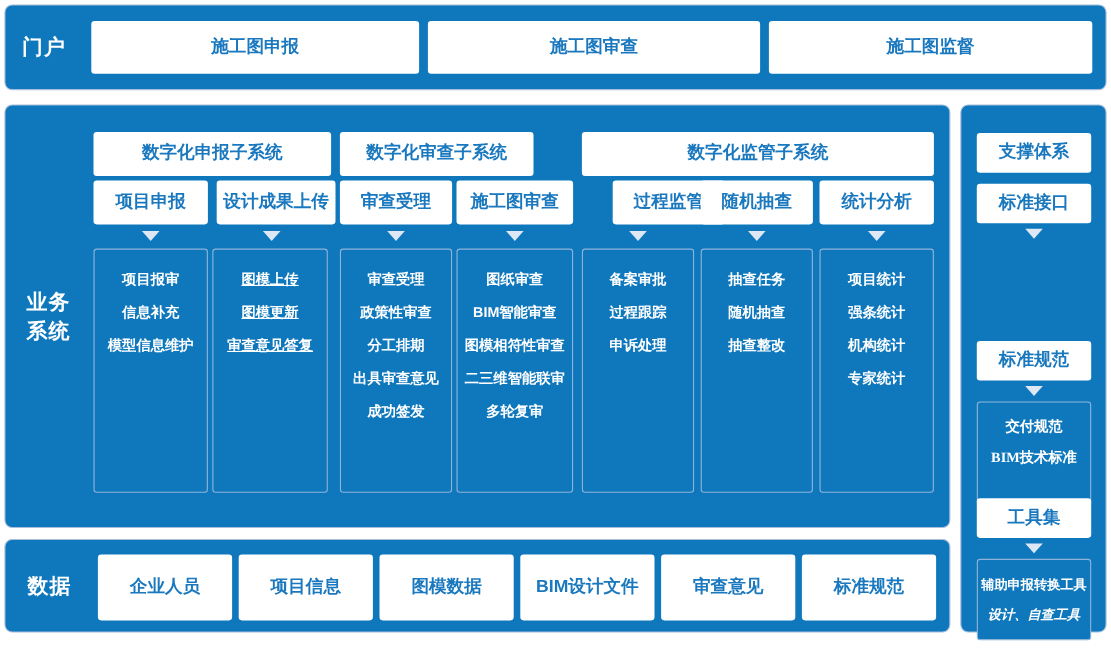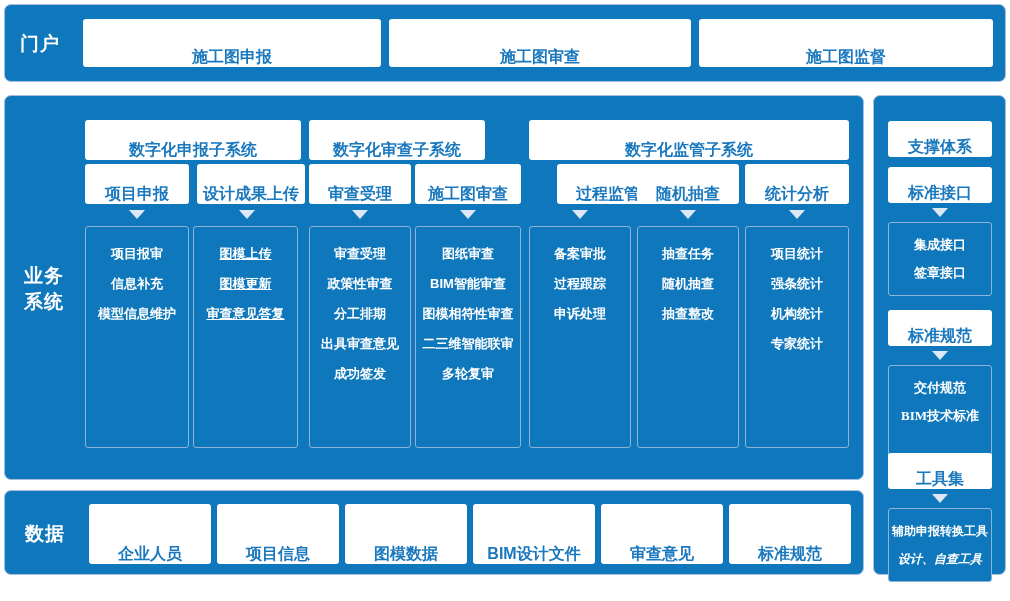--- a/index.html
+++ b/index.html
@@ -47,21 +47,21 @@
     text-align: center;
   }
 
   
   .wcard {
     position: absolute;
     background: #ffffff;
     border-radius: 3px;
     box-sizing: border-box;
     display: flex;
-    align-items: flex-end;
+    align-items: center;
     justify-content: center;
     color: #1A78BE;
     font-weight: bold;
     text-align: center;
     line-height: 1.25;
   }
 
   
   .ocard {
     position: absolute;
@@ -229,24 +229,20 @@
 
   <div class="panel" id="support-panel">
     <div class="wcard sup-head" style="top:25px;">
       <span>支撑体系</span>
     </div>
 
     <div class="wcard sup-head" style="top:71px;">
       <span>标准接口</span>
     </div>
     <div class="arrow sup-arrow" style="top:112px;"></div>
-    <div class="ocard sup-list" style="top:126px; height:74px; padding-top:8px;">
-      <div class="li">集成接口</div>
-      <div class="li">签章接口</div>
-    </div>
 
     <div class="wcard sup-head" style="top:214px;">
       <span>标准规范</span>
     </div>
     <div class="arrow sup-arrow" style="top:255px;"></div>
     <div class="ocard sup-list" style="top:269px; height:94px; padding-top:8px;font-family:Liberation Serif, serif;">
       <div class="li">交付规范</div>
       <div class="li">BIM技术标准</div>
     </div>
 

